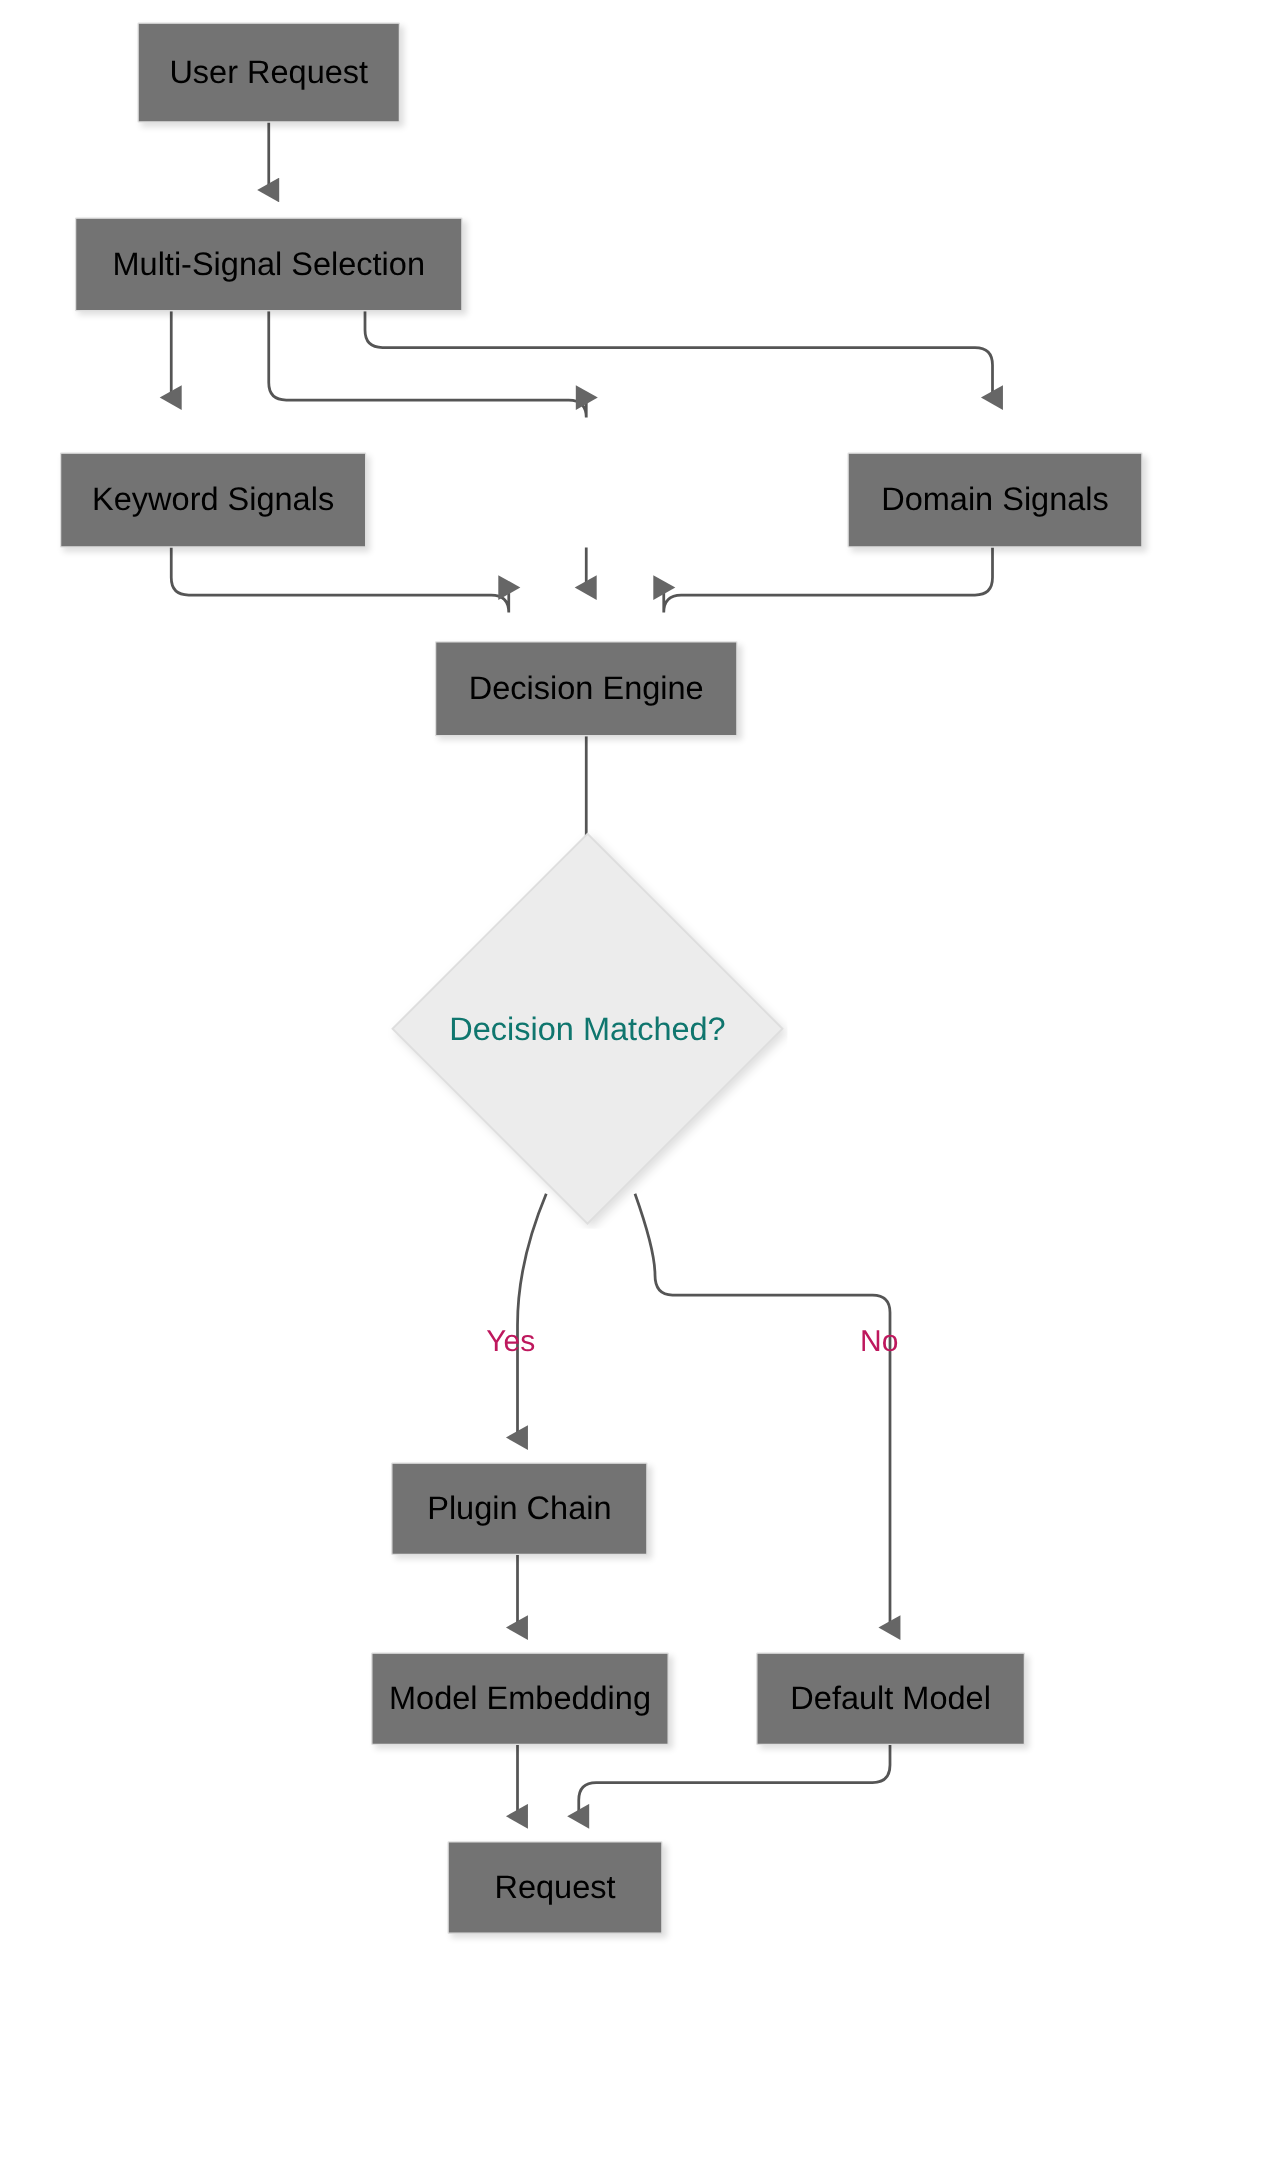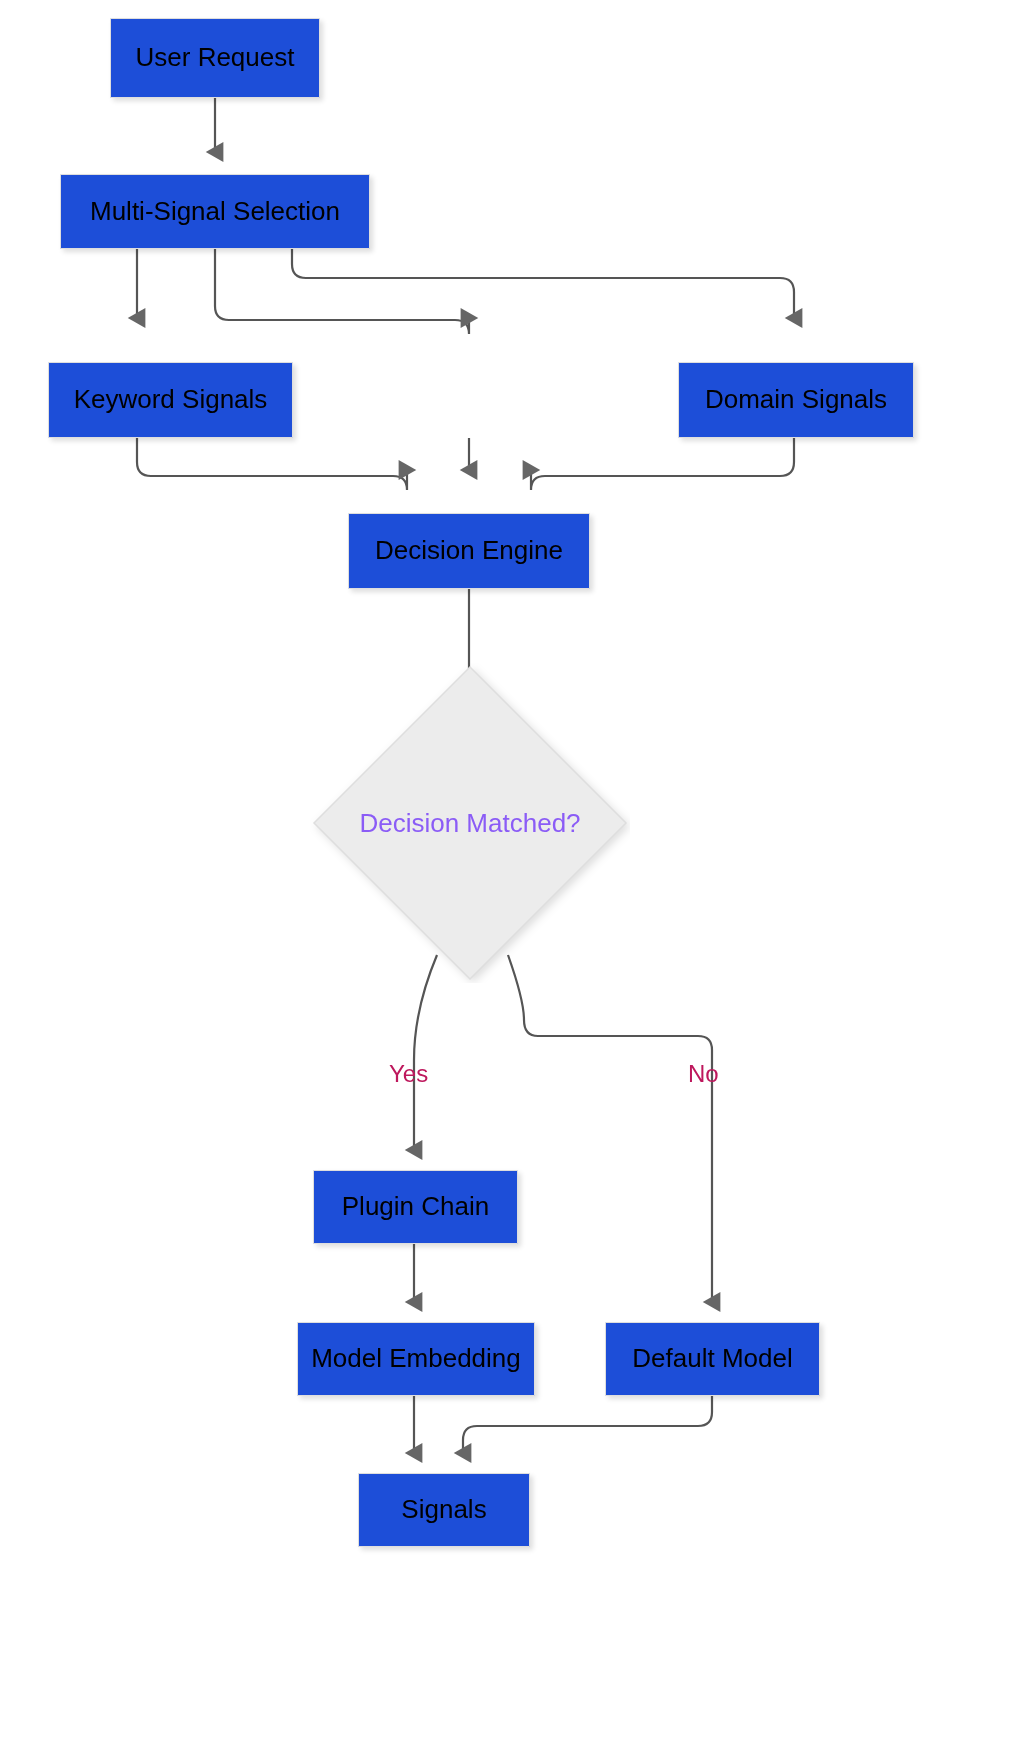--- a/index.html
+++ b/index.html
@@ -20,21 +20,21 @@
   #edge-layer {
     position: absolute;
     left: 0;
     top: 0;
     width: 1029px;
     height: 1742px;
   }
   .node {
     position: absolute;
     box-sizing: border-box;
-    background: #1d4ed8;
+    background: #737373;
     border: 1px solid #DEDEDE;
     border-radius: 1px;
     display: flex;
     align-items: center;
     justify-content: center;
     color: #000000;
     font-size: 26px;
     line-height: 1.2;
     text-align: center;
     box-shadow: 3px 3px 5px rgba(0,0,0,0.13);
@@ -53,21 +53,21 @@
     position: absolute;
     left: 0;
     top: 0;
     width: 100%;
     height: 100%;
   }
   .decision-label {
     position: relative;
     z-index: 2;
     font-size: 26px;
-    color: #8b5cf6;
+    color: #0f766e;
     white-space: nowrap;
   }
   .edge-label {
     position: absolute;
     font-size: 24px;
     color: #be185d;
     background: transparent;
     white-space: nowrap;
     text-align: left;
   }
@@ -148,20 +148,20 @@
 
   <div class="node" style="left:297px; top:1322px; width:238px; height:74px;">
     <span>Model Embedding</span>
   </div>
 
   <div class="node" style="left:605px; top:1322px; width:215px; height:74px;">
     <span>Default Model</span>
   </div>
 
   <div class="node" style="left:358px; top:1473px; width:172px; height:74px;">
-    <span>Signals</span>
+    <span>Request</span>
   </div>
 
   <div class="edge-label" style="left:389px; top:1060px; width:52px;">Yes</div>
 
   <div class="edge-label" style="left:688px; top:1060px; width:48px;">No</div>
 
 </div>
 
 </body></html>

